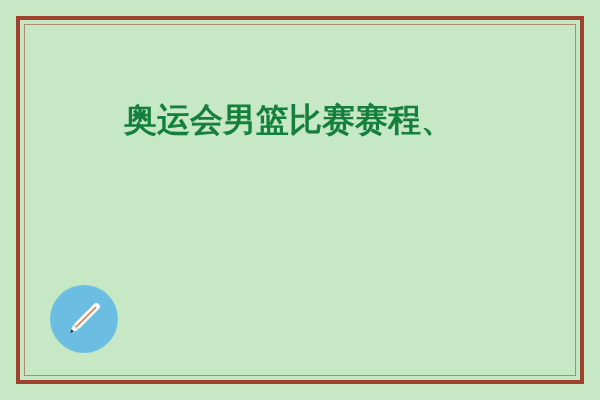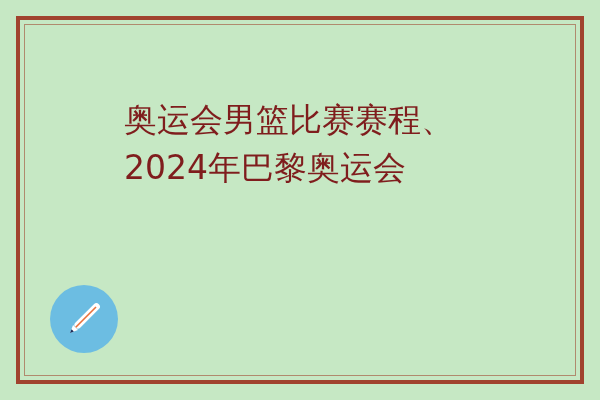--- a/index.html
+++ b/index.html
@@ -44,23 +44,23 @@
   }
 
   
   .headline {
     position: absolute;
     left: 124px;
     top: 96px;
     width: 380px;
   }
   .headline-line {
-    color: #7f1d1d;
+    color: #15803d;
     font-family: "DejaVu Sans", "Liberation Sans", sans-serif;
-    font-weight: normal;
+    font-weight: bold;
     font-size: 33px;
     line-height: 48px;
     letter-spacing: 0px;
     white-space: nowrap;
   }
 
   
   .pen-badge {
     position: absolute;
     left: 50px;
@@ -79,21 +79,20 @@
 </head>
 <body>
 
 <div id="poster">
 
   <div class="frame-outer"></div>
   <div class="frame-inner"></div>
 
   <div class="headline">
     <div class="headline-line">奥运会男篮比赛赛程、</div>
-    <div class="headline-line">2024年巴黎奥运会</div>
   </div>
 
   <div class="pen-badge">
     <svg viewBox="0 0 68 68" xmlns="http://www.w3.org/2000/svg">
 
       <g transform="rotate(45 34 34)">
 
         <rect x="30.5" y="13" width="7" height="33" rx="3.5" fill="#ffffff"></rect>
 
         <rect x="33.2" y="17" width="1.6" height="29" fill="#e8723c"></rect>

